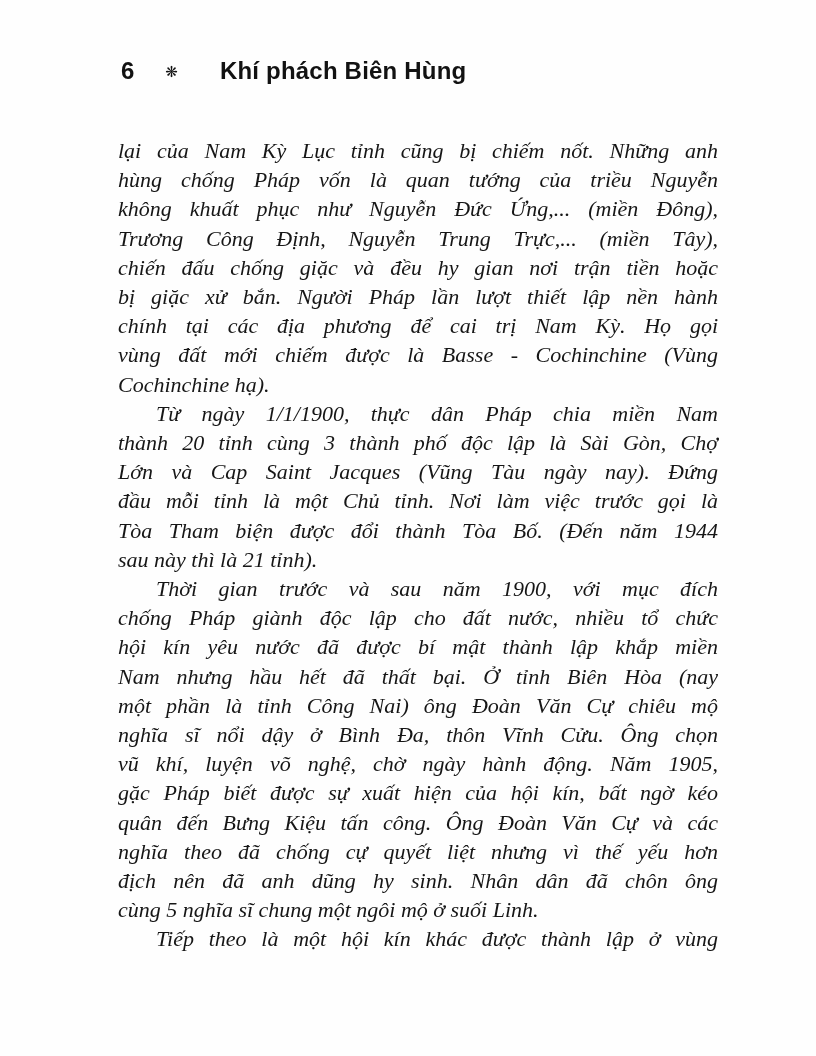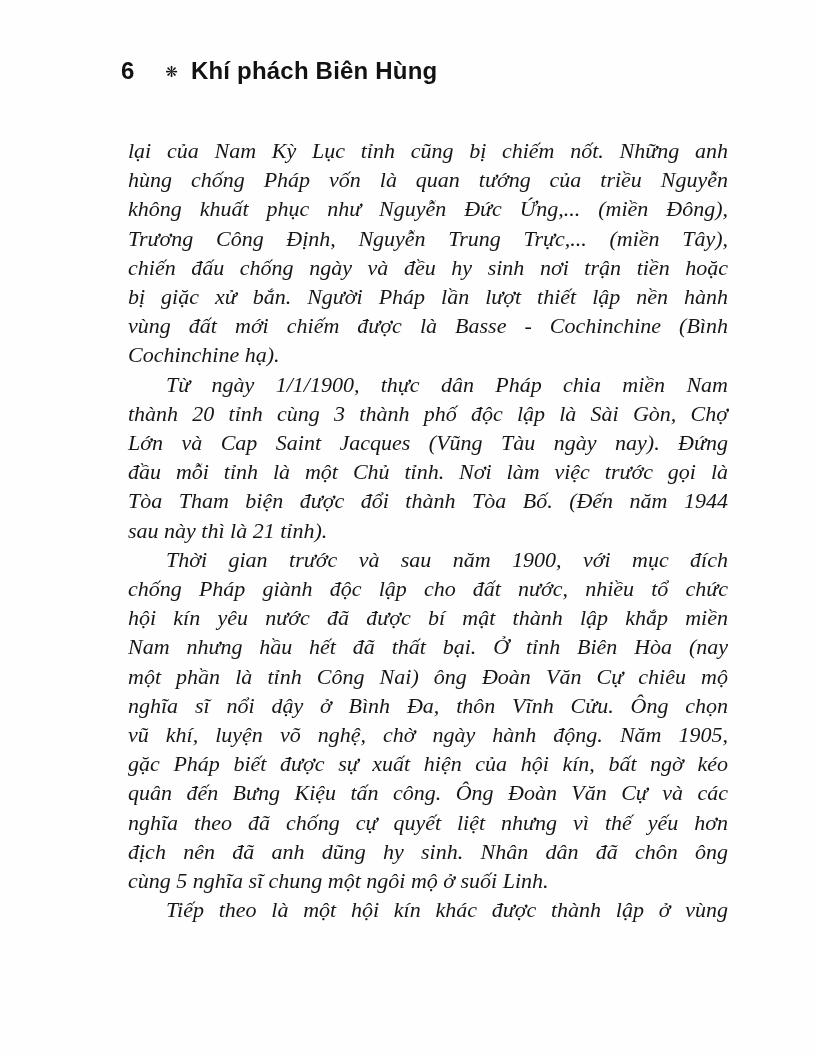--- a/index.html
+++ b/index.html
@@ -33,24 +33,25 @@
     font-size: 15px;
     margin-left: 31px;
     margin-right: 13px;
     position: relative;
     top: -2px;
     font-weight: normal;
   }
   .booktitle {
     font-size: 24px;
     letter-spacing: 0.2px;
+    margin-left: 29px;
   }
   .body-text {
     position: absolute;
-    left: 128px;
+    left: 118px;
     top: 136px;
     width: 600px;
     color: #161616;
     font-style: italic;
     font-size: 22px;
     line-height: 29.2px;
   }
   .para .line {
     text-align: justify;
     text-align-last: justify;
@@ -71,23 +72,24 @@
     <span class="pagenum">6</span>
     <span class="orn">❋</span>
     <span class="booktitle">Khí phách Biên Hùng</span>
   </header>
   <main class="body-text">
       <div class="para">
         <div class="line">lại của Nam Kỳ Lục tỉnh cũng bị chiếm nốt. Những anh</div>
         <div class="line">hùng chống Pháp vốn là quan tướng của triều Nguyễn</div>
         <div class="line">không khuất phục như Nguyễn Đức Ứng,... (miền Đông),</div>
         <div class="line">Trương Công Định, Nguyễn Trung Trực,... (miền Tây),</div>
-        <div class="line">chiến đấu chống ngày và đều hy sinh nơi trận tiền hoặc</div>
+        <div class="line">chiến đấu chống giặc và đều hy gian nơi trận tiền hoặc</div>
         <div class="line">bị giặc xử bắn. Người Pháp lần lượt thiết lập nền hành</div>
-        <div class="line">vùng đất mới chiếm được là Basse - Cochinchine (Bình</div>
+        <div class="line">chính tại các địa phương để cai trị Nam Kỳ. Họ gọi</div>
+        <div class="line">vùng đất mới chiếm được là Basse - Cochinchine (Vùng</div>
         <div class="line last">Cochinchine hạ).</div>
       </div>
       <div class="para indent">
         <div class="line">Từ ngày 1/1/1900, thực dân Pháp chia miền Nam</div>
         <div class="line">thành 20 tỉnh cùng 3 thành phố độc lập là Sài Gòn, Chợ</div>
         <div class="line">Lớn và Cap Saint Jacques (Vũng Tàu ngày nay). Đứng</div>
         <div class="line">đầu mỗi tỉnh là một Chủ tỉnh. Nơi làm việc trước gọi là</div>
         <div class="line">Tòa Tham biện được đổi thành Tòa Bố. (Đến năm 1944</div>
         <div class="line last">sau này thì là 21 tỉnh).</div>
       </div>

